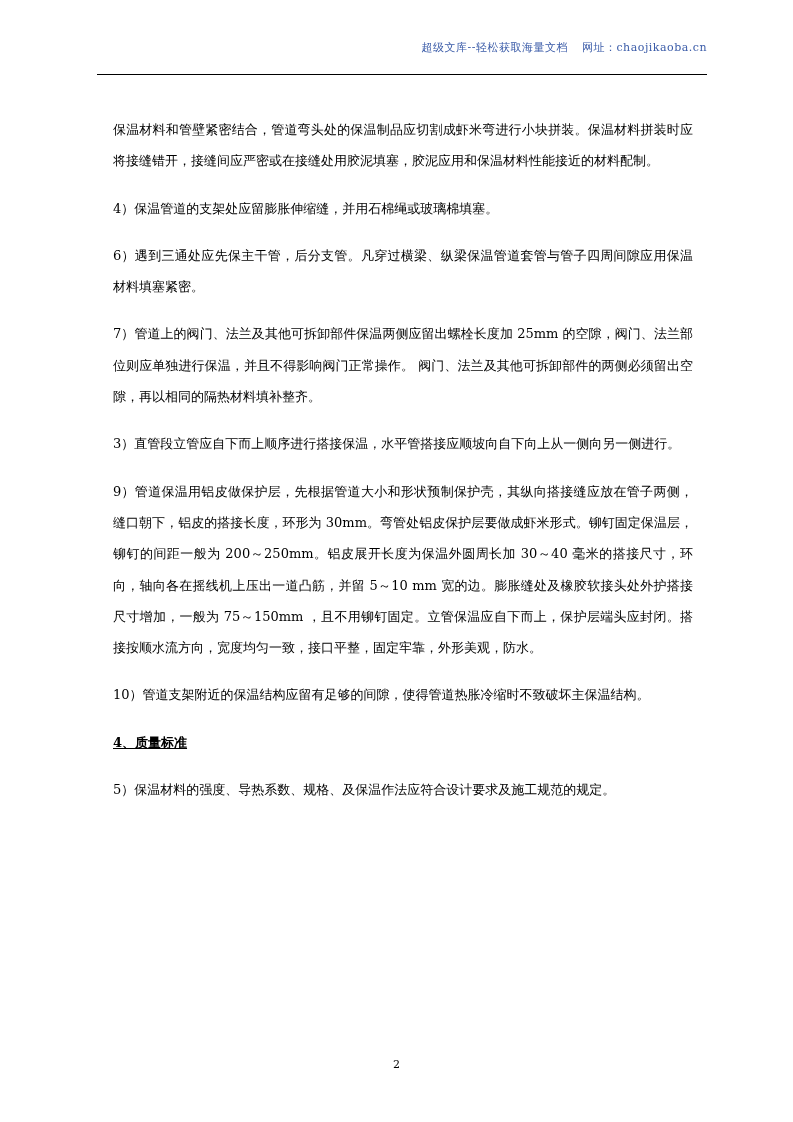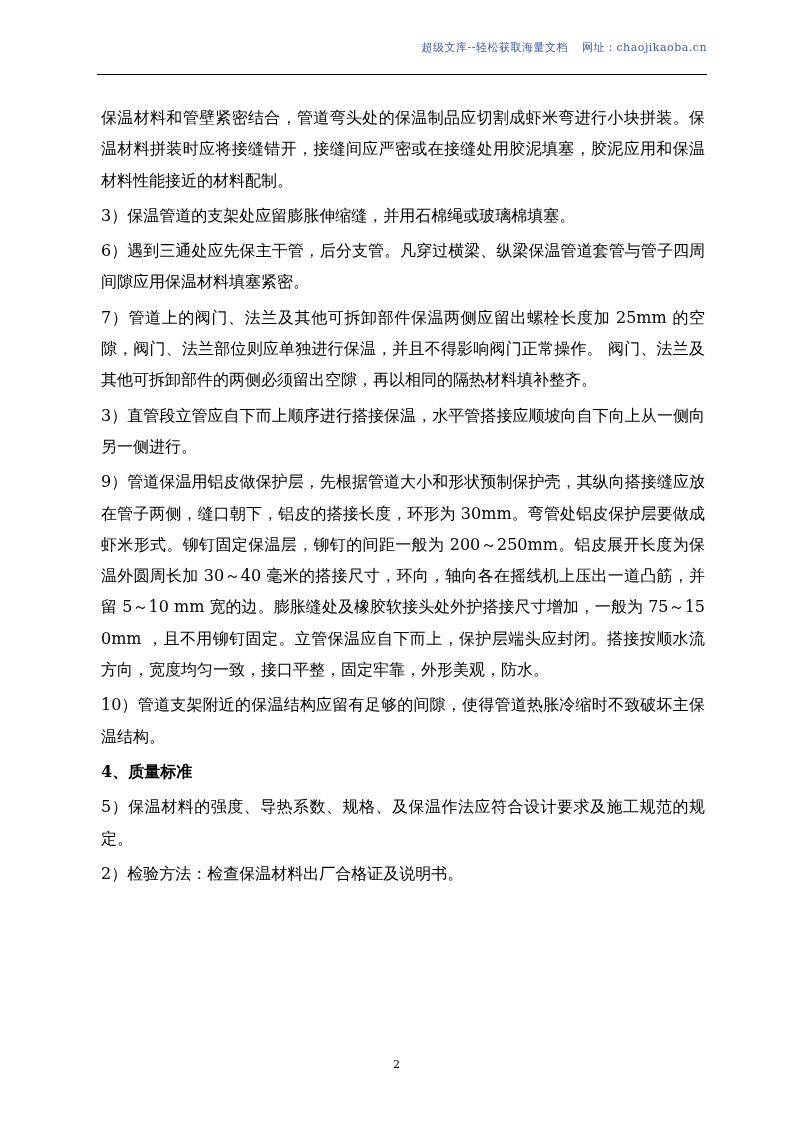--- a/index.html
+++ b/index.html
@@ -3,38 +3,37 @@
 <meta charset="utf-8">
 <style>
   html, body { margin:0; padding:0; background:#ffffff; }
   body { width:793px; height:1122px; position:relative; overflow:hidden;
          font-family:"DejaVu Serif","Liberation Serif",serif; color:#000; }
   .header { position:absolute; left:97px; top:40px; width:610px; height:22px; text-align:right;
             font-size:11px; color:#3a5ba8; letter-spacing:0.5px; }
   .header .site { margin-left:14px; }
   .rule { position:absolute; left:97px; top:74px; width:610px; height:0; border-top:1.3px solid #000; }
   .content { position:absolute; left:97px; top:98px; width:612px; }
-  .p { font-size:16px; line-height:31.3px; margin:4px; text-align:justify; text-align-last:left; white-space:normal; word-break:break-all; }
-  .p.bold { font-weight:bold; }
+  .p { font-size:13px; line-height:31.3px; margin:16px; text-align:justify; text-align-last:left; white-space:normal; word-break:break-all; }
+  .p.bold { font-weight:bold;text-decoration:underline; }
   .pagenum { position:absolute; left:0; width:793px; top:1058px; text-align:center; font-size:11px; }
 </style>
 </head>
 <body>
 
 <div class="header">
   <span>超级文库--轻松获取海量文档</span><span class="site">网址：chaojikaoba.cn</span>
 </div>
 <div class="rule"></div>
 
 <div class="content">
   <p class="p">保温材料和管壁紧密结合，管道弯头处的保温制品应切割成虾米弯进行小块拼装。保温材料拼装时应将接缝错开，接缝间应严密或在接缝处用胶泥填塞，胶泥应用和保温材料性能接近的材料配制。</p>
-  <p class="p">3）保温管道的支架处应留膨胀伸缩缝，并用石棉绳或玻璃棉填塞。</p>
+  <p class="p">4）保温管道的支架处应留膨胀伸缩缝，并用石棉绳或玻璃棉填塞。</p>
   <p class="p">6）遇到三通处应先保主干管，后分支管。凡穿过横梁、纵梁保温管道套管与管子四周间隙应用保温材料填塞紧密。</p>
   <p class="p">7）管道上的阀门、法兰及其他可拆卸部件保温两侧应留出螺栓长度加 25mm 的空隙，阀门、法兰部位则应单独进行保温，并且不得影响阀门正常操作。 阀门、法兰及其他可拆卸部件的两侧必须留出空隙，再以相同的隔热材料填补整齐。</p>
   <p class="p">3）直管段立管应自下而上顺序进行搭接保温，水平管搭接应顺坡向自下向上从一侧向另一侧进行。</p>
   <p class="p">9）管道保温用铝皮做保护层，先根据管道大小和形状预制保护壳，其纵向搭接缝应放在管子两侧，缝口朝下，铝皮的搭接长度，环形为 30mm。弯管处铝皮保护层要做成虾米形式。铆钉固定保温层，铆钉的间距一般为 200～250mm。铝皮展开长度为保温外圆周长加 30～40 毫米的搭接尺寸，环向，轴向各在摇线机上压出一道凸筋，并留 5～10 mm 宽的边。膨胀缝处及橡胶软接头处外护搭接尺寸增加，一般为 75～150mm ，且不用铆钉固定。立管保温应自下而上，保护层端头应封闭。搭接按顺水流方向，宽度均匀一致，接口平整，固定牢靠，外形美观，防水。</p>
   <p class="p">10）管道支架附近的保温结构应留有足够的间隙，使得管道热胀冷缩时不致破坏主保温结构。</p>
   <p class="p bold">4、质量标准</p>
   <p class="p">5）保温材料的强度、导热系数、规格、及保温作法应符合设计要求及施工规范的规定。</p>
-  <p class="p">2）检验方法：检查保温材料出厂合格证及说明书。</p>
 </div>
 
 <div class="pagenum">2</div>
 
 </body></html>

